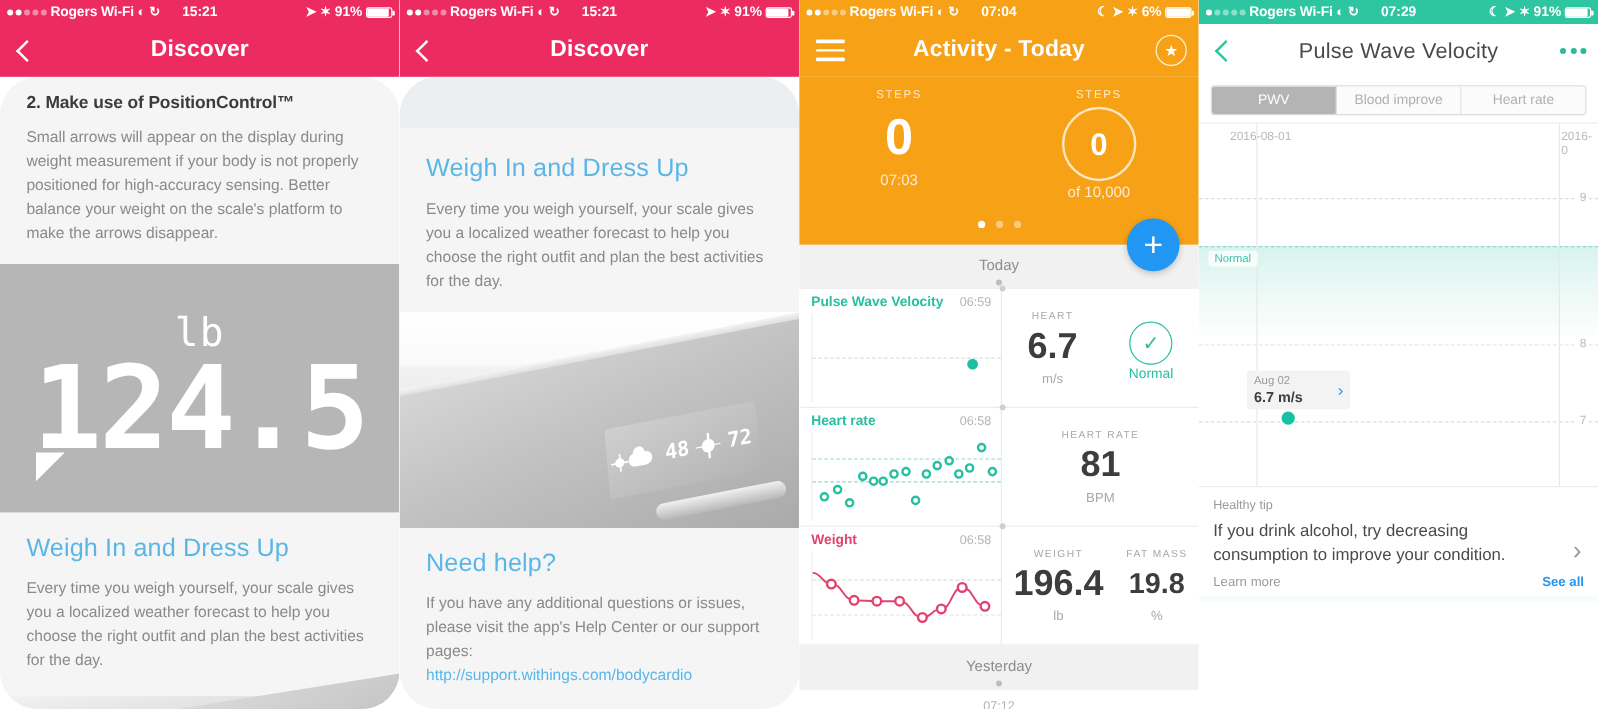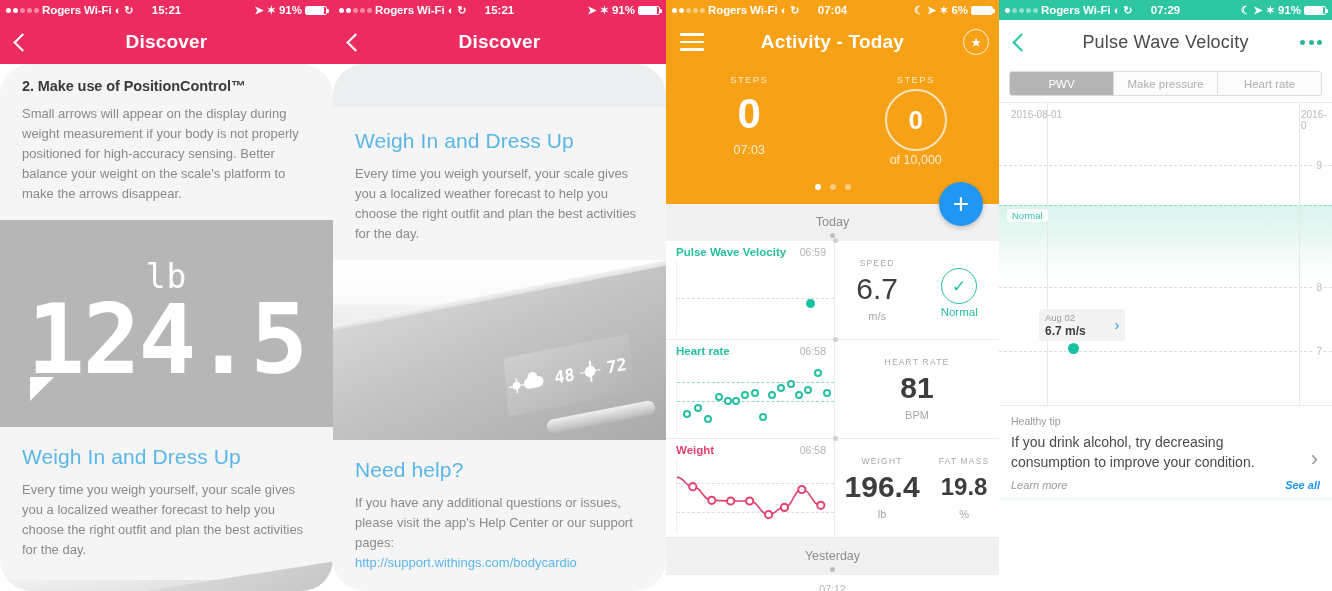--- a/index.html
+++ b/index.html
@@ -201,21 +201,21 @@
   .callout .cl-d { font-size:9.5px; color:#9b9b9b; line-height:12px;}
   .callout .cl-v { font-size:12px; color:#3d3d3d; font-weight:bold; line-height:14px;}
   .callout .cl-chev { color:#2196f3; font-size:14px; font-weight:300;}
   .tip {
     position:absolute; bottom:0; left:0; right:0; height: 92px;
     border-top:1px solid #ebebeb; background:#fff; padding: 9px 12px 0 12px;
   }
   .tip-lab { font-size:10.5px; color:#9b9b9b; margin-bottom:5px;}
   .tip-txt { font-size:14px; color:#4a4a4a; line-height:20px; width: 270px;}
   .tip-chev { position:absolute; right:14px; top:40px; color:#9b9b9b; font-size:22px; font-weight:300;}
-  .tip-foot { display:flex; justify-content:space-between; margin-top:7px; font-size:11px;font-style:italic; }
+  .tip-foot { display:flex; justify-content:space-between; margin-top:7px; font-size:11px; }
   .tip-foot .lm { color:#9b9b9b; }
   .tip-foot .sa { color:#2196f3; font-weight:bold; }
 </style>
 </head>
 <body>
 
 <div class="stage">
 
   <div class="panel">
     <div class="statusbar pink">
@@ -401,22 +401,22 @@
           <span class="ac-title" style="color:#27bfa0">Pulse Wave Velocity</span>
           <span class="ac-time">06:59</span>
         </div>
         <div class="ac-chart">
           <div class="hline" style="top:50%"></div>
           <div class="dpoint" style="left:82%;top:52%;width:9px;height:9px;"></div>
         </div>
       </div>
       <div class="ac-right">
         <div class="metric">
-          <div class="m-lab">SPEED</div>
-          <div class="m-val" style="font-weight:normal">6.7</div>
+          <div class="m-lab">HEART</div>
+          <div class="m-val" style="font-weight:bold">6.7</div>
           <div class="m-unit">m/s</div>
         </div>
         <div class="metric">
           <div class="teal-check">✓</div>
           <div class="m-status">Normal</div>
         </div>
       </div>
       <div class="sep-pin"></div>
     </div>
 
@@ -535,21 +535,21 @@
       <div class="nav-title">Pulse Wave Velocity</div>
       <div class="dots3">
           <i></i>
           <i></i>
           <i></i>
         </div>
     </div>
 
     <div class="seg">
       <div class="active">PWV</div>
-      <div>Make pressure</div>
+      <div>Blood improve</div>
       <div>Heart rate</div>
     </div>
 
     <div class="pwv-chart">
 
       <div class="zone zone-normal" style="top:102px;height:78px;"></div>
       <div class="zone zone-optimal" style="top:312px;height:86px;"></div>
 
       <div class="hline teal" style="top:102px"></div>
       <div class="hline teal" style="top:312px"></div>
@@ -558,21 +558,21 @@
       <div class="ytick" style="top:62px">9</div>
       <div class="hline" style="top:184px"></div>
       <div class="ytick" style="top:184px">8</div>
       <div class="hline" style="top:248px"></div>
       <div class="ytick" style="top:248px">7</div>
       <div class="ytick" style="top:312px">6</div>
       <div class="hline" style="top:374px"></div>
       <div class="ytick" style="top:374px">5</div>
 
       <div class="vline" style="left:48px"></div>
-      <div class="xlab" style="left:12px">2016-08-01</div>
+      <div class="xlab" style="left:26px">2016-08-01</div>
       <div class="vline" style="left:300px"></div>
       <div class="xlab" style="left:302px">2016-0</div>
 
       <div class="zone-lab" style="top:106px">Normal</div>
       <div class="zone-lab" style="top:316px">Optimal</div>
 
       <div class="callout" style="left:40px;top:206px;gap:29px;">
         <span>
           <span class="cl-d" style="display:block">Aug 02</span>
           <span class="cl-v" style="display:block">6.7 m/s</span>

